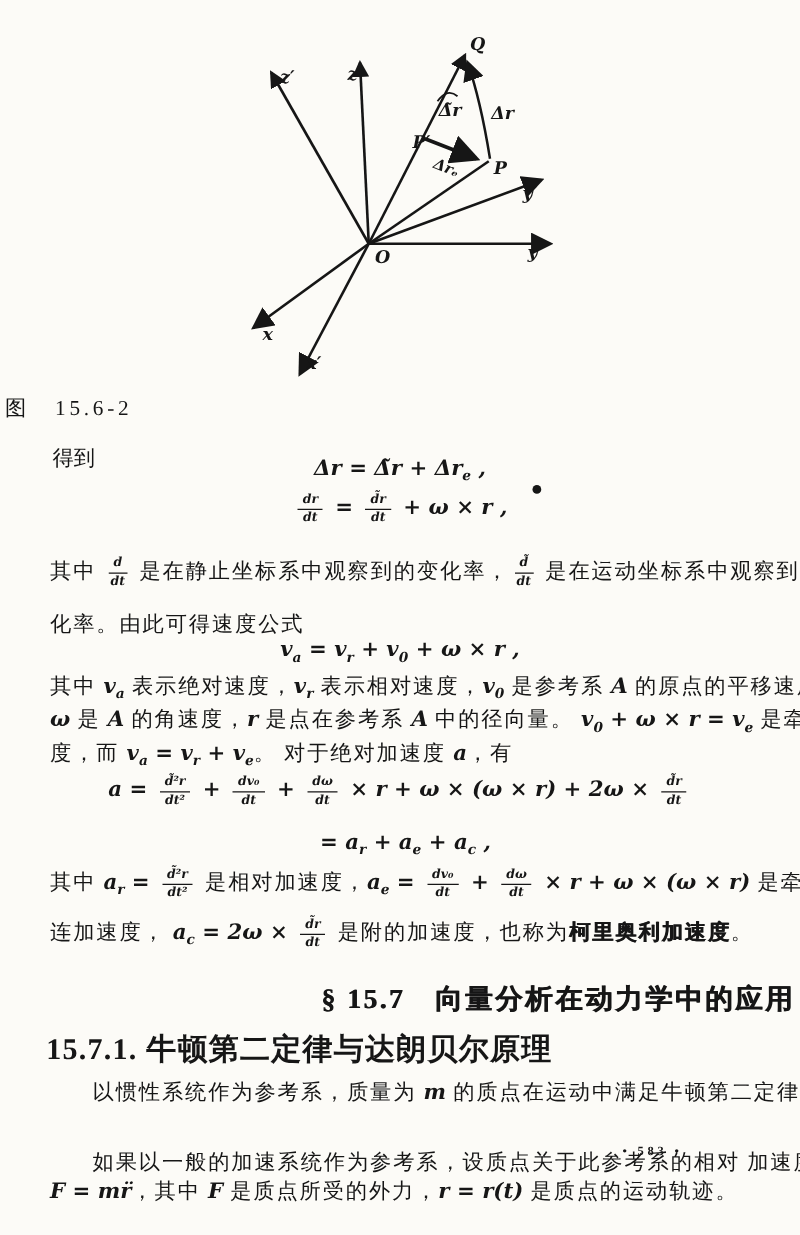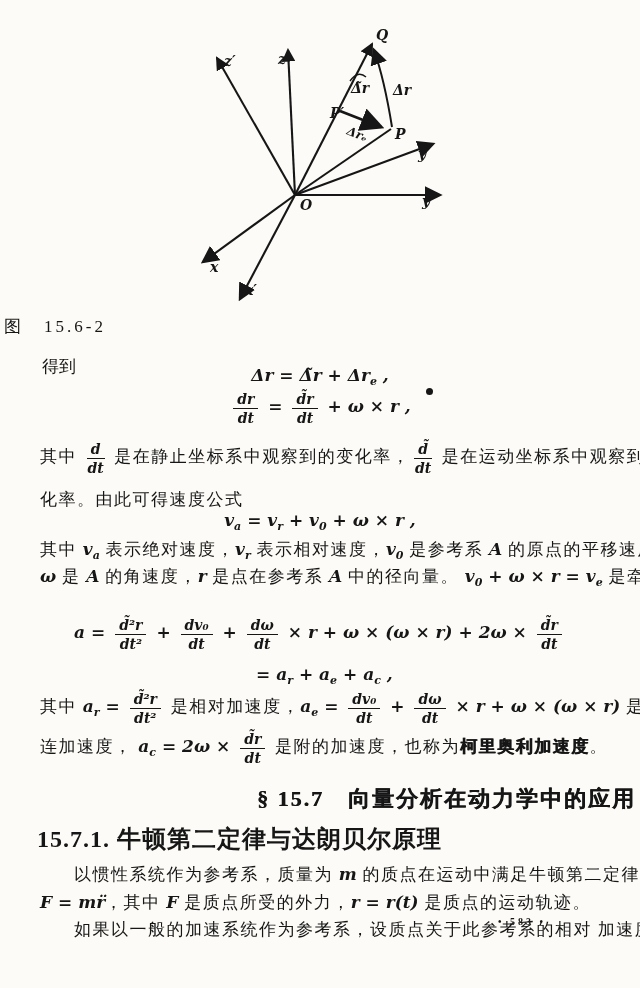--- a/index.html
+++ b/index.html
@@ -13,21 +13,21 @@
   
   .bodyline{position:absolute;left:40px;font-size:17px;white-space:nowrap;line-height:26px;}
   .tallline{line-height:46px;}
   .eqline{position:absolute;left:4px;width:632px;text-align:center;font-size:17px;white-space:nowrap;}
   .ct{letter-spacing:1.5px;}
   .cb{letter-spacing:1.5px;font-weight:bold;text-shadow:0.6px 0 0 currentColor;}
   .mm{font-family:"DejaVu Serif",serif;font-style:italic;font-weight:700;letter-spacing:0;}
   .mm sub{font-size:11px;line-height:0;}
   .frac{display:inline-block;vertical-align:middle;text-align:center;margin:0 4px;
         font-family:"DejaVu Serif",serif;font-style:italic;font-weight:700;
-        font-size:14px;line-height:1.15;}
+        font-size:10px;line-height:1.15;}
   .fn{display:block;border-bottom:1.6px solid #161616;padding:0 4px 1px;}
   .fd{display:block;padding-top:1px;}
   .h1{position:absolute;top:784px;left:4px;width:632px;text-align:right;
       font-size:22px;font-weight:bold;letter-spacing:2px;text-shadow:0.6px 0 0 currentColor;}
   .h2{position:absolute;top:823px;left:37px;font-size:24px;font-weight:bold;letter-spacing:1px;}
   .indent{padding-left:34px;}
   .pagenum{position:absolute;top:916px;left:498px;font-size:10px;font-weight:bold;letter-spacing:3px;}
   .dot{position:absolute;top:388px;left:426px;width:7px;height:7px;background:#161616;border-radius:50%;}
 </style>
 </head>
@@ -79,28 +79,29 @@
   <div class="eqline tallline" style="top:383px;"><span class="frac"><span class="fn">dr</span><span class="fd">dt</span></span><span class="mm"> = </span><span class="frac"><span class="fn">d̃r</span><span class="fd">dt</span></span><span class="mm"> + ω × r ,</span></div>
   <div class="dot"></div>
 
   <div class="bodyline tallline" style="top:434px;"><span class="ct">其中 </span><span class="frac"><span class="fn">d</span><span class="fd">dt</span></span><span class="ct"> 是在静止坐标系中观察到的变化率，</span><span class="frac"><span class="fn">d̃</span><span class="fd">dt</span></span><span class="ct"> 是在运动坐标系中观察到的 变</span></div>
   <div class="bodyline" style="top:487px;"><span class="ct">化率。由此可得速度公式</span></div>
 
   <div class="eqline" style="top:510px;"><span class="mm">v<sub>a</sub></span><span class="mm"> = </span><span class="mm">v<sub>r</sub></span><span class="mm"> + </span><span class="mm">v<sub>0</sub></span><span class="mm"> + ω × r ,</span></div>
 
   <div class="bodyline" style="top:536px;"><span class="ct">其中 </span><span class="mm">v<sub>a</sub></span><span class="ct"> 表示绝对速度，</span><span class="mm">v<sub>r</sub></span><span class="ct"> 表示相对速度，</span><span class="mm">v<sub>0</sub></span><span class="ct"> 是参考系 </span><span class="mm">A</span><span class="ct"> 的原点的平移速度，</span></div>
   <div class="bodyline" style="top:563px;"><span class="mm">ω</span><span class="ct"> 是 </span><span class="mm">A</span><span class="ct"> 的角速度，</span><span class="mm">r</span><span class="ct"> 是点在参考系 </span><span class="mm">A</span><span class="ct"> 中的径向量。 </span><span class="mm">v<sub>0</sub></span><span class="mm"> + ω × r = </span><span class="mm">v<sub>e</sub></span><span class="ct"> 是牵连速</span></div>
+  <div class="bodyline" style="top:590px;"><span class="ct">度，而 </span><span class="mm">v<sub>a</sub></span><span class="mm"> = </span><span class="mm">v<sub>r</sub></span><span class="mm"> + </span><span class="mm">v<sub>e</sub></span><span class="ct">。 对于绝对加速度 </span><span class="mm">a</span><span class="ct">，有</span></div>
 
   <div class="eqline tallline" style="top:609px;"><span class="mm">a = </span><span class="frac"><span class="fn">d̃²r</span><span class="fd">dt²</span></span><span class="mm"> + </span><span class="frac"><span class="fn">dv₀</span><span class="fd">dt</span></span><span class="mm"> + </span><span class="frac"><span class="fn">dω</span><span class="fd">dt</span></span><span class="mm"> × r + ω × (ω × r) + 2ω × </span><span class="frac"><span class="fn">d̃r</span><span class="fd">dt</span></span></div>
   <div class="bodyline" style="top:661px;left:256px;"><span class="mm">= </span><span class="mm">a<sub>r</sub></span><span class="mm"> + </span><span class="mm">a<sub>e</sub></span><span class="mm"> + </span><span class="mm">a<sub>c</sub></span><span class="mm"> ,</span></div>
 
   <div class="bodyline tallline" style="top:683px;"><span class="ct">其中 </span><span class="mm">a<sub>r</sub></span><span class="mm"> = </span><span class="frac"><span class="fn">d̃²r</span><span class="fd">dt²</span></span><span class="ct"> 是相对加速度，</span><span class="mm">a<sub>e</sub></span><span class="mm"> = </span><span class="frac"><span class="fn">dv₀</span><span class="fd">dt</span></span><span class="mm"> + </span><span class="frac"><span class="fn">dω</span><span class="fd">dt</span></span><span class="mm"> × r + ω × (ω × r)</span><span class="ct"> 是牵</span></div>
   <div class="bodyline tallline" style="top:723px;"><span class="ct">连加速度， </span><span class="mm">a<sub>c</sub></span><span class="mm"> = 2ω × </span><span class="frac"><span class="fn">d̃r</span><span class="fd">dt</span></span><span class="ct"> 是附的加速度，也称为</span><span class="cb">柯里奥利加速度</span><span class="ct">。</span></div>
 
   <div class="h1">§ 15.7　向量分析在动力学中的应用</div>
   <div class="h2">15.7.1. 牛顿第二定律与达朗贝尔原理</div>
 
   <div class="bodyline indent" style="top:861px;"><span class="ct">以惯性系统作为参考系，质量为 </span><span class="mm">m</span><span class="ct"> 的质点在运动中满足牛顿第二定律</span></div>
-  <div class="bodyline" style="top:889px;"><span class="mm">F = mr̈</span><span class="ct">，其中 </span><span class="mm">F</span><span class="ct"> 是质点所受的外力，</span><span class="mm">r = r(t)</span><span class="ct"> 是质点的运动轨迹。</span></div>
+  <div class="bodyline" style="top:940px;"><span class="mm">F = mr̈</span><span class="ct">，其中 </span><span class="mm">F</span><span class="ct"> 是质点所受的外力，</span><span class="mm">r = r(t)</span><span class="ct"> 是质点的运动轨迹。</span></div>
   <div class="bodyline indent" style="top:917px;"><span class="ct">如果以一般的加速系统作为参考系，设质点关于此参考系的相对 加速度为</span></div>
 
   <div class="pagenum">• 583 •</div>
 </div>
 
 </body></html>

